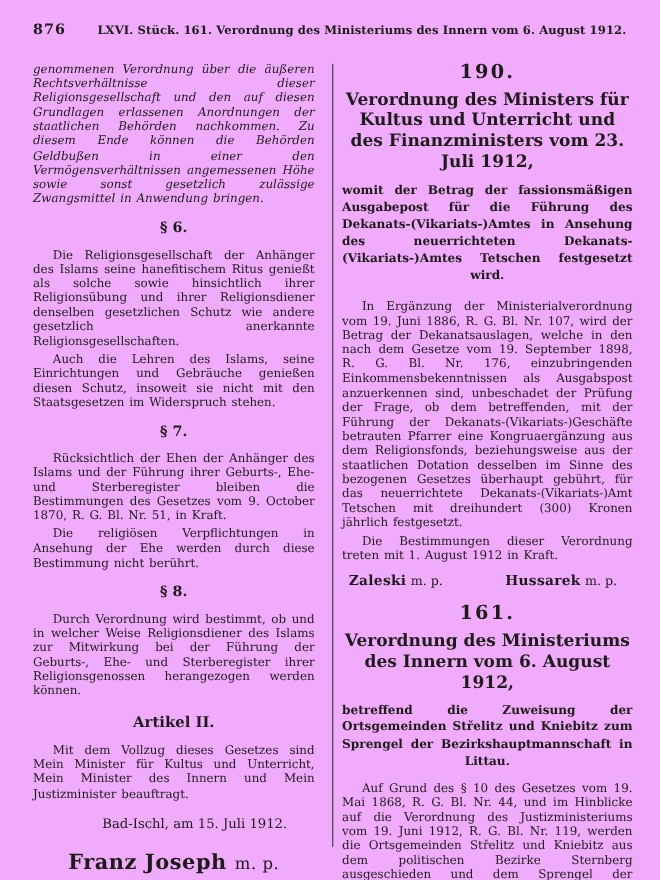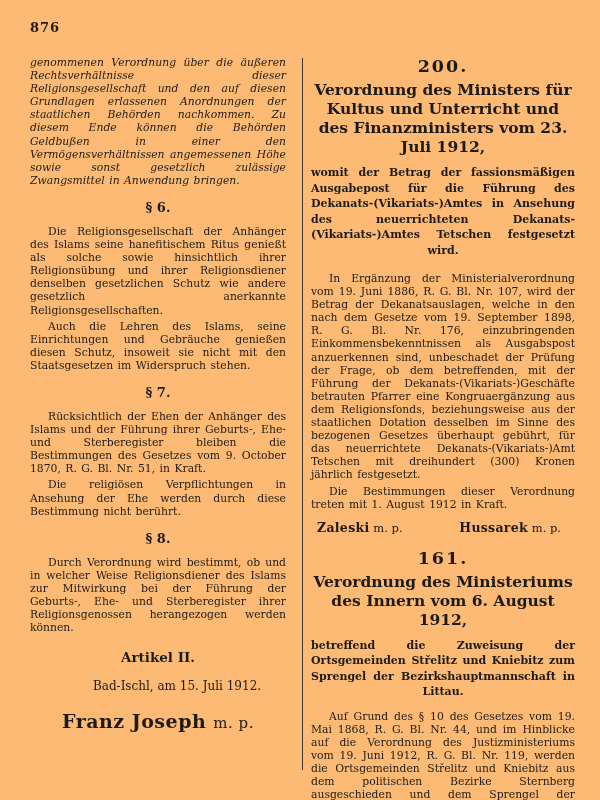--- a/index.html
+++ b/index.html
@@ -6,21 +6,21 @@
   body{
     width:600px;height:800px;
     background:#e9e7e2;
     font-family:"DejaVu Serif","Liberation Serif",serif;
     color:#1d1b17;
     overflow:hidden;
   }
   .page{
     position:relative;
     width:600px;height:800px;
-    background:#fdba74;
+    background:#f0abfc;
     box-sizing:border-box;
     padding:20px 15px 0 30px;
   }
   
   .pageheader{
     display:flex;
     align-items:baseline;
     height:22px;
     margin-bottom:14px;
   }
@@ -129,20 +129,21 @@
   }
   .gap-s{height:4px;}
 </style>
 </head>
 <body>
 
 <div class="page">
 
   <div class="pageheader">
     <span class="pagenum">876</span>
+    <span class="runtitle">LXVI. Stück. 161. Verordnung des Ministeriums des Innern vom 6. August 1912.</span>
     <span style="width:20px"></span>
   </div>
 
   <div class="columns">
     <div class="coldivider"></div>
 
     <div class="col-left">
       <p class="body noindent">genommenen Verordnung über die äußeren Rechtsverhältnisse dieser Religionsgesellschaft und den auf diesen Grundlagen erlassenen Anordnungen der staatlichen Behörden nachkommen. Zu diesem Ende können die Behörden Geldbußen in einer den Vermögensverhältnissen angemessenen Höhe sowie sonst gesetzlich zulässige Zwangsmittel in Anwendung bringen.</p>
 
       <div class="secheading">§ 6.</div>
@@ -150,32 +151,33 @@
       <p class="body">Auch die Lehren des Islams, seine Einrichtungen und Gebräuche genießen diesen Schutz, insoweit sie nicht mit den Staatsgesetzen im Widerspruch stehen.</p>
 
       <div class="secheading">§ 7.</div>
       <p class="body">Rücksichtlich der Ehen der Anhänger des Islams und der Führung ihrer Geburts-, Ehe- und Sterberegister bleiben die Bestimmungen des Gesetzes vom 9. October 1870, R. G. Bl. Nr. 51, in Kraft.</p>
       <p class="body">Die religiösen Verpflichtungen in Ansehung der Ehe werden durch diese Bestimmung nicht berührt.</p>
 
       <div class="secheading">§ 8.</div>
       <p class="body">Durch Verordnung wird bestimmt, ob und in welcher Weise Religionsdiener des Islams zur Mitwirkung bei der Führung der Geburts-, Ehe- und Sterberegister ihrer Religionsgenossen herangezogen werden können.</p>
 
       <div class="artheading">Artikel II.</div>
+      <p class="body">Mit dem Vollzug dieses Gesetzes sind Mein Minister für Kultus und Unterricht, Mein Minister des Innern und Mein Justizminister beauftragt.</p>
 
       <div class="dateline">Bad-Ischl, am 15. Juli 1912.</div>
 
       <div class="sig-emperor">
         <span>Franz Joseph</span>
         <span class="suffix">m. p.</span>
       </div>
 
     </div>
 
     <div class="col-right">
-      <div class="bignum">200.</div>
+      <div class="bignum">190.</div>
       <div class="bigtitle">Verordnung des Ministers für Kultus und Unterricht und des Finanzministers vom 23. Juli 1912,</div>
       <div class="subtitle">womit der Betrag der fassionsmäßigen Ausgabepost für die Führung des Dekanats-(Vikariats-)Amtes in Ansehung des neuerrichteten Dekanats-(Vikariats-)Amtes Tetschen festgesetzt wird.</div>
 
       <div class="gap-s"></div>
       <p class="body">In Ergänzung der Ministerialverordnung vom 19. Juni 1886, R. G. Bl. Nr. 107, wird der Betrag der Dekanatsauslagen, welche in den nach dem Gesetze vom 19. September 1898, R. G. Bl. Nr. 176, einzubringenden Einkommensbekenntnissen als Ausgabspost anzuerkennen sind, unbeschadet der Prüfung der Frage, ob dem betreffenden, mit der Führung der Dekanats-(Vikariats-)Geschäfte betrauten Pfarrer eine Kongruaergänzung aus dem Religionsfonds, beziehungsweise aus der staatlichen Dotation desselben im Sinne des bezogenen Gesetzes überhaupt gebührt, für das neuerrichtete Dekanats-(Vikariats-)Amt Tetschen mit dreihundert (300) Kronen jährlich festgesetzt.</p>
       <p class="body">Die Bestimmungen dieser Verordnung treten mit 1. August 1912 in Kraft.</p>
 
       <div class="sigrow">
         <span>
           <span class="signame">Zaleski</span>

